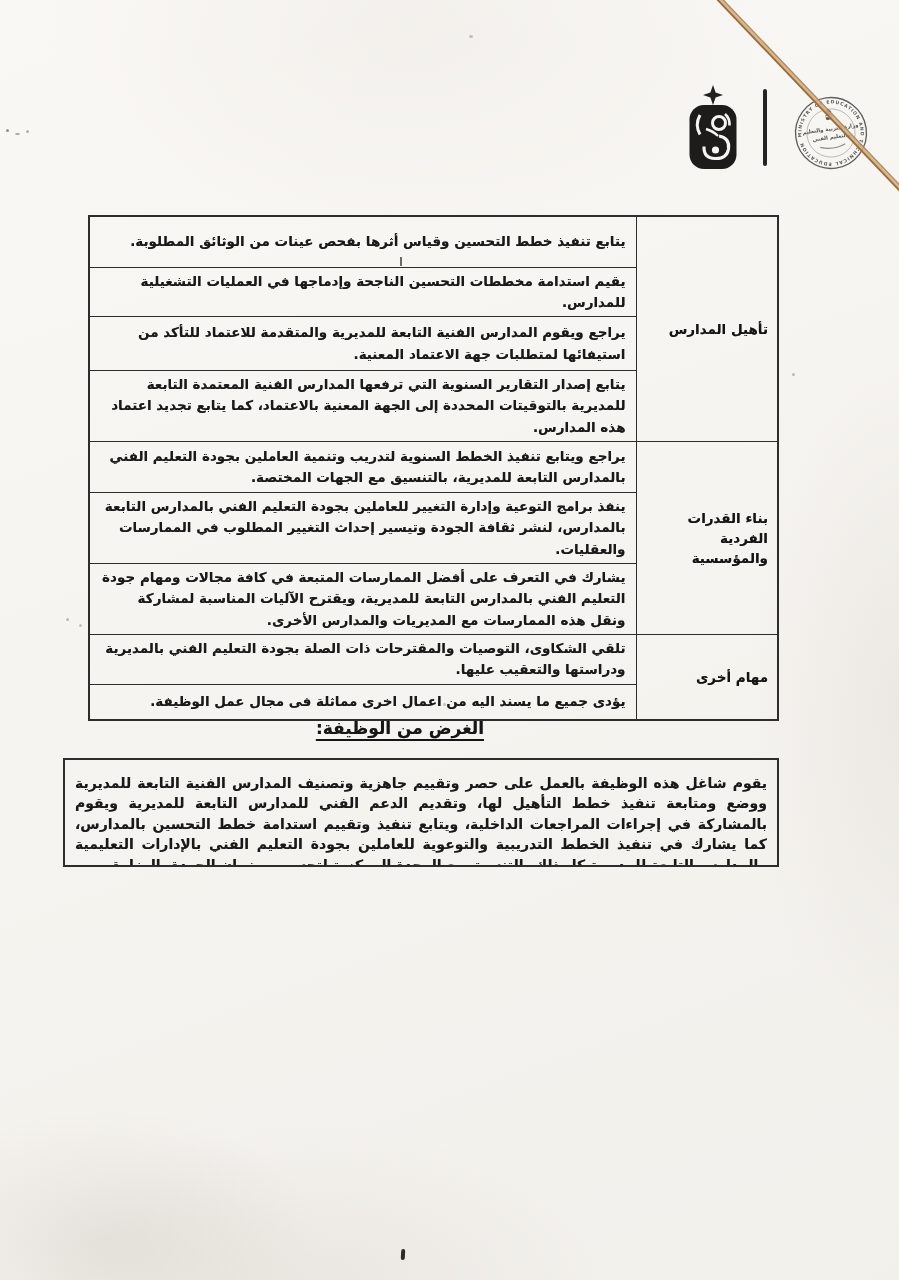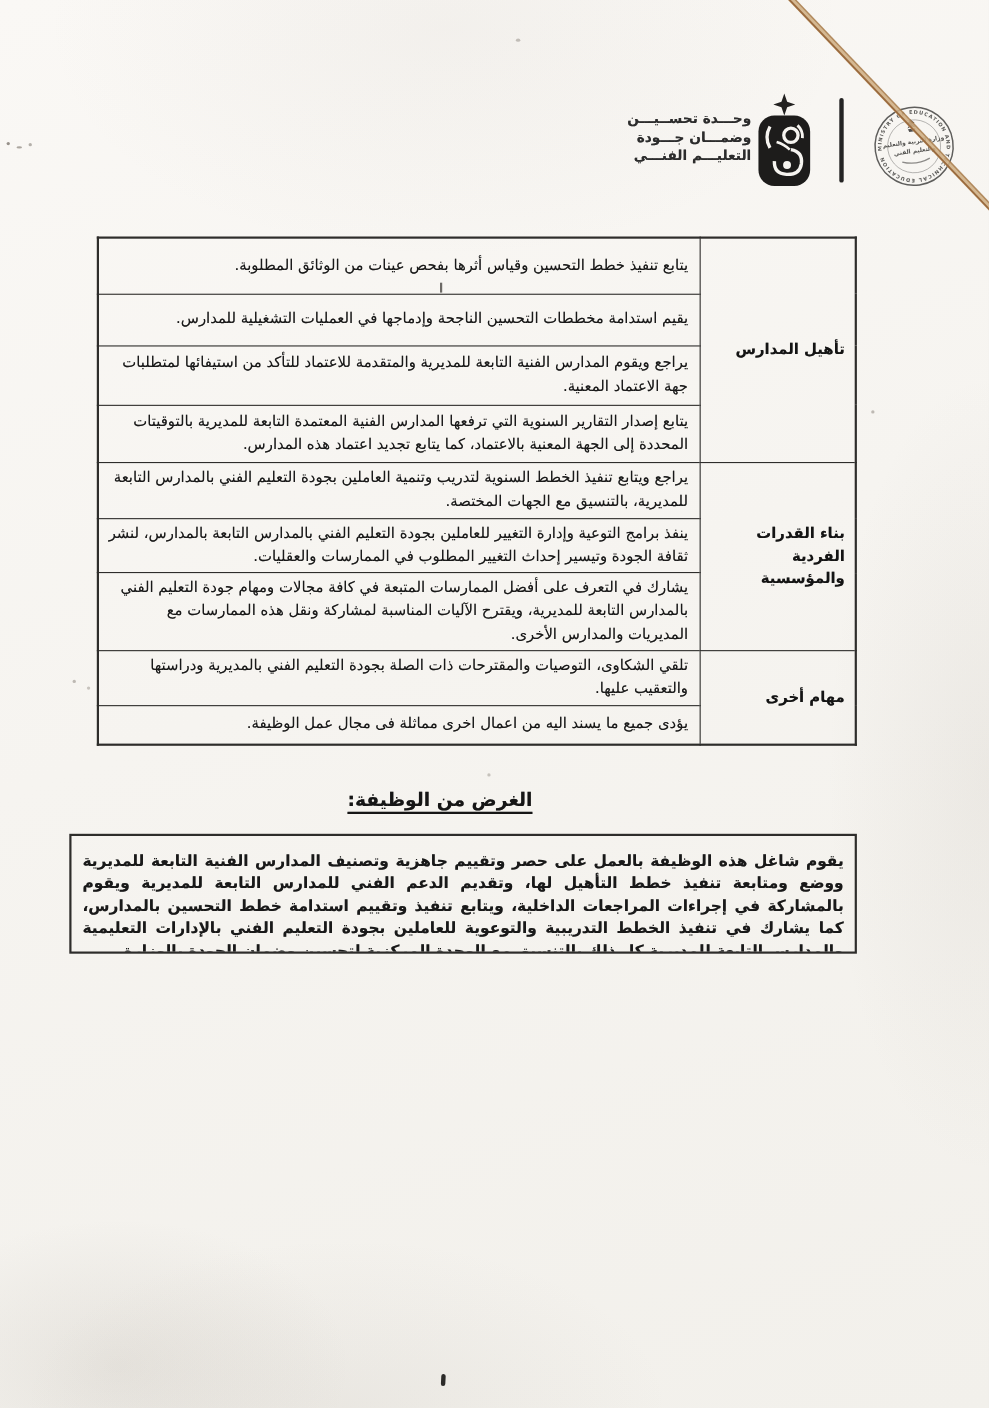--- a/index.html
+++ b/index.html
@@ -33,21 +33,21 @@
     border-collapse:collapse;direction:rtl;
   }
   table.tasks td{border:1.6px solid #2e2d2b;}
   table.tasks{border:2.2px solid #2e2d2b;}
   td.cat{
     width:142px;font-size:13.5px;font-weight:700;color:#141414;
     text-align:right;vertical-align:middle;padding:0 9px 0 4px;line-height:1.5;
     text-shadow:0 0 .6px rgba(20,20,20,.5);
   }
   td.task{
-    font-size:13.5px;font-weight:400;color:#191919;text-align:right;
+    font-size:13.5px;font-weight:700;color:#191919;text-align:right;
     vertical-align:middle;padding:3px 10px 3px 8px;line-height:1.58;
     text-shadow:0 0 .6px rgba(25,25,25,.5);
   }
   tr.h1{height:51px}tr.h2{height:47px}tr.h3{height:54px}tr.h4{height:52px}
   tr.h5{height:51px}tr.h6{height:48px}tr.h7{height:60px}tr.h8{height:47px}tr.h9{height:36px}
   
   .purpose-heading{
     position:absolute;right:409px;top:712px;margin:6px;direction:rtl;white-space:nowrap;
     font-size:17px;font-weight:700;color:#161616;
     text-decoration:underline;text-underline-offset:5px;text-decoration-thickness:1.7px;
@@ -73,25 +73,20 @@
   .s7{left:79px;top:624px;width:3px;height:3px;opacity:.5;}
   .s8{left:792px;top:373px;width:3px;height:3px;opacity:.6;}
   .tick{position:absolute;left:400px;top:257px;width:2px;height:9px;background:#4a4742;opacity:.8;}
   .ink-dash{position:absolute;left:401px;top:1249px;width:3.5px;height:11px;background:#2c2b29;border-radius:2px;transform:rotate(3deg);}
 </style>
 </head>
 <body>
 
 <div class="sheet">
 
-  <div class="unit-text">
-    <div>وحـــدة تحســيـــن</div>
-    <div>وضمـــان جـــودة</div>
-    <div>التعليـــم الفنـــي</div>
-  </div>
 
   <svg class="rooster" viewBox="0 0 52 88" aria-hidden="true">
     <path d="M26 1 L28.6 8.4 L36 11 L28.6 13.6 L26 21 L23.4 13.6 L16 11 L23.4 8.4 Z" fill="#222120"></path>
     <rect x="2.5" y="21" width="47" height="64" rx="14.5" fill="#1d1c1b"></rect>
     <circle cx="32" cy="39" r="6.5" fill="none" stroke="#f6f4f0" stroke-width="3"></circle>
     <path d="M13 31 q-5.5 10 0 19.5" fill="none" stroke="#f6f4f0" stroke-width="3"></path>
     <path d="M38 30 q5 4.5 4.5 11.5" fill="none" stroke="#f6f4f0" stroke-width="2.6"></path>
     <path d="M32 52 q11 2 9.5 13 q-1.6 10 -13.5 9.5 q-11.5 -.5 -11 -12" fill="none" stroke="#f6f4f0" stroke-width="3.1"></path>
     <circle cx="28.5" cy="66" r="3.6" fill="#f6f4f0"></circle>
     <path d="M19 45 q7 2 12 7" fill="none" stroke="#f6f4f0" stroke-width="2.4"></path>

